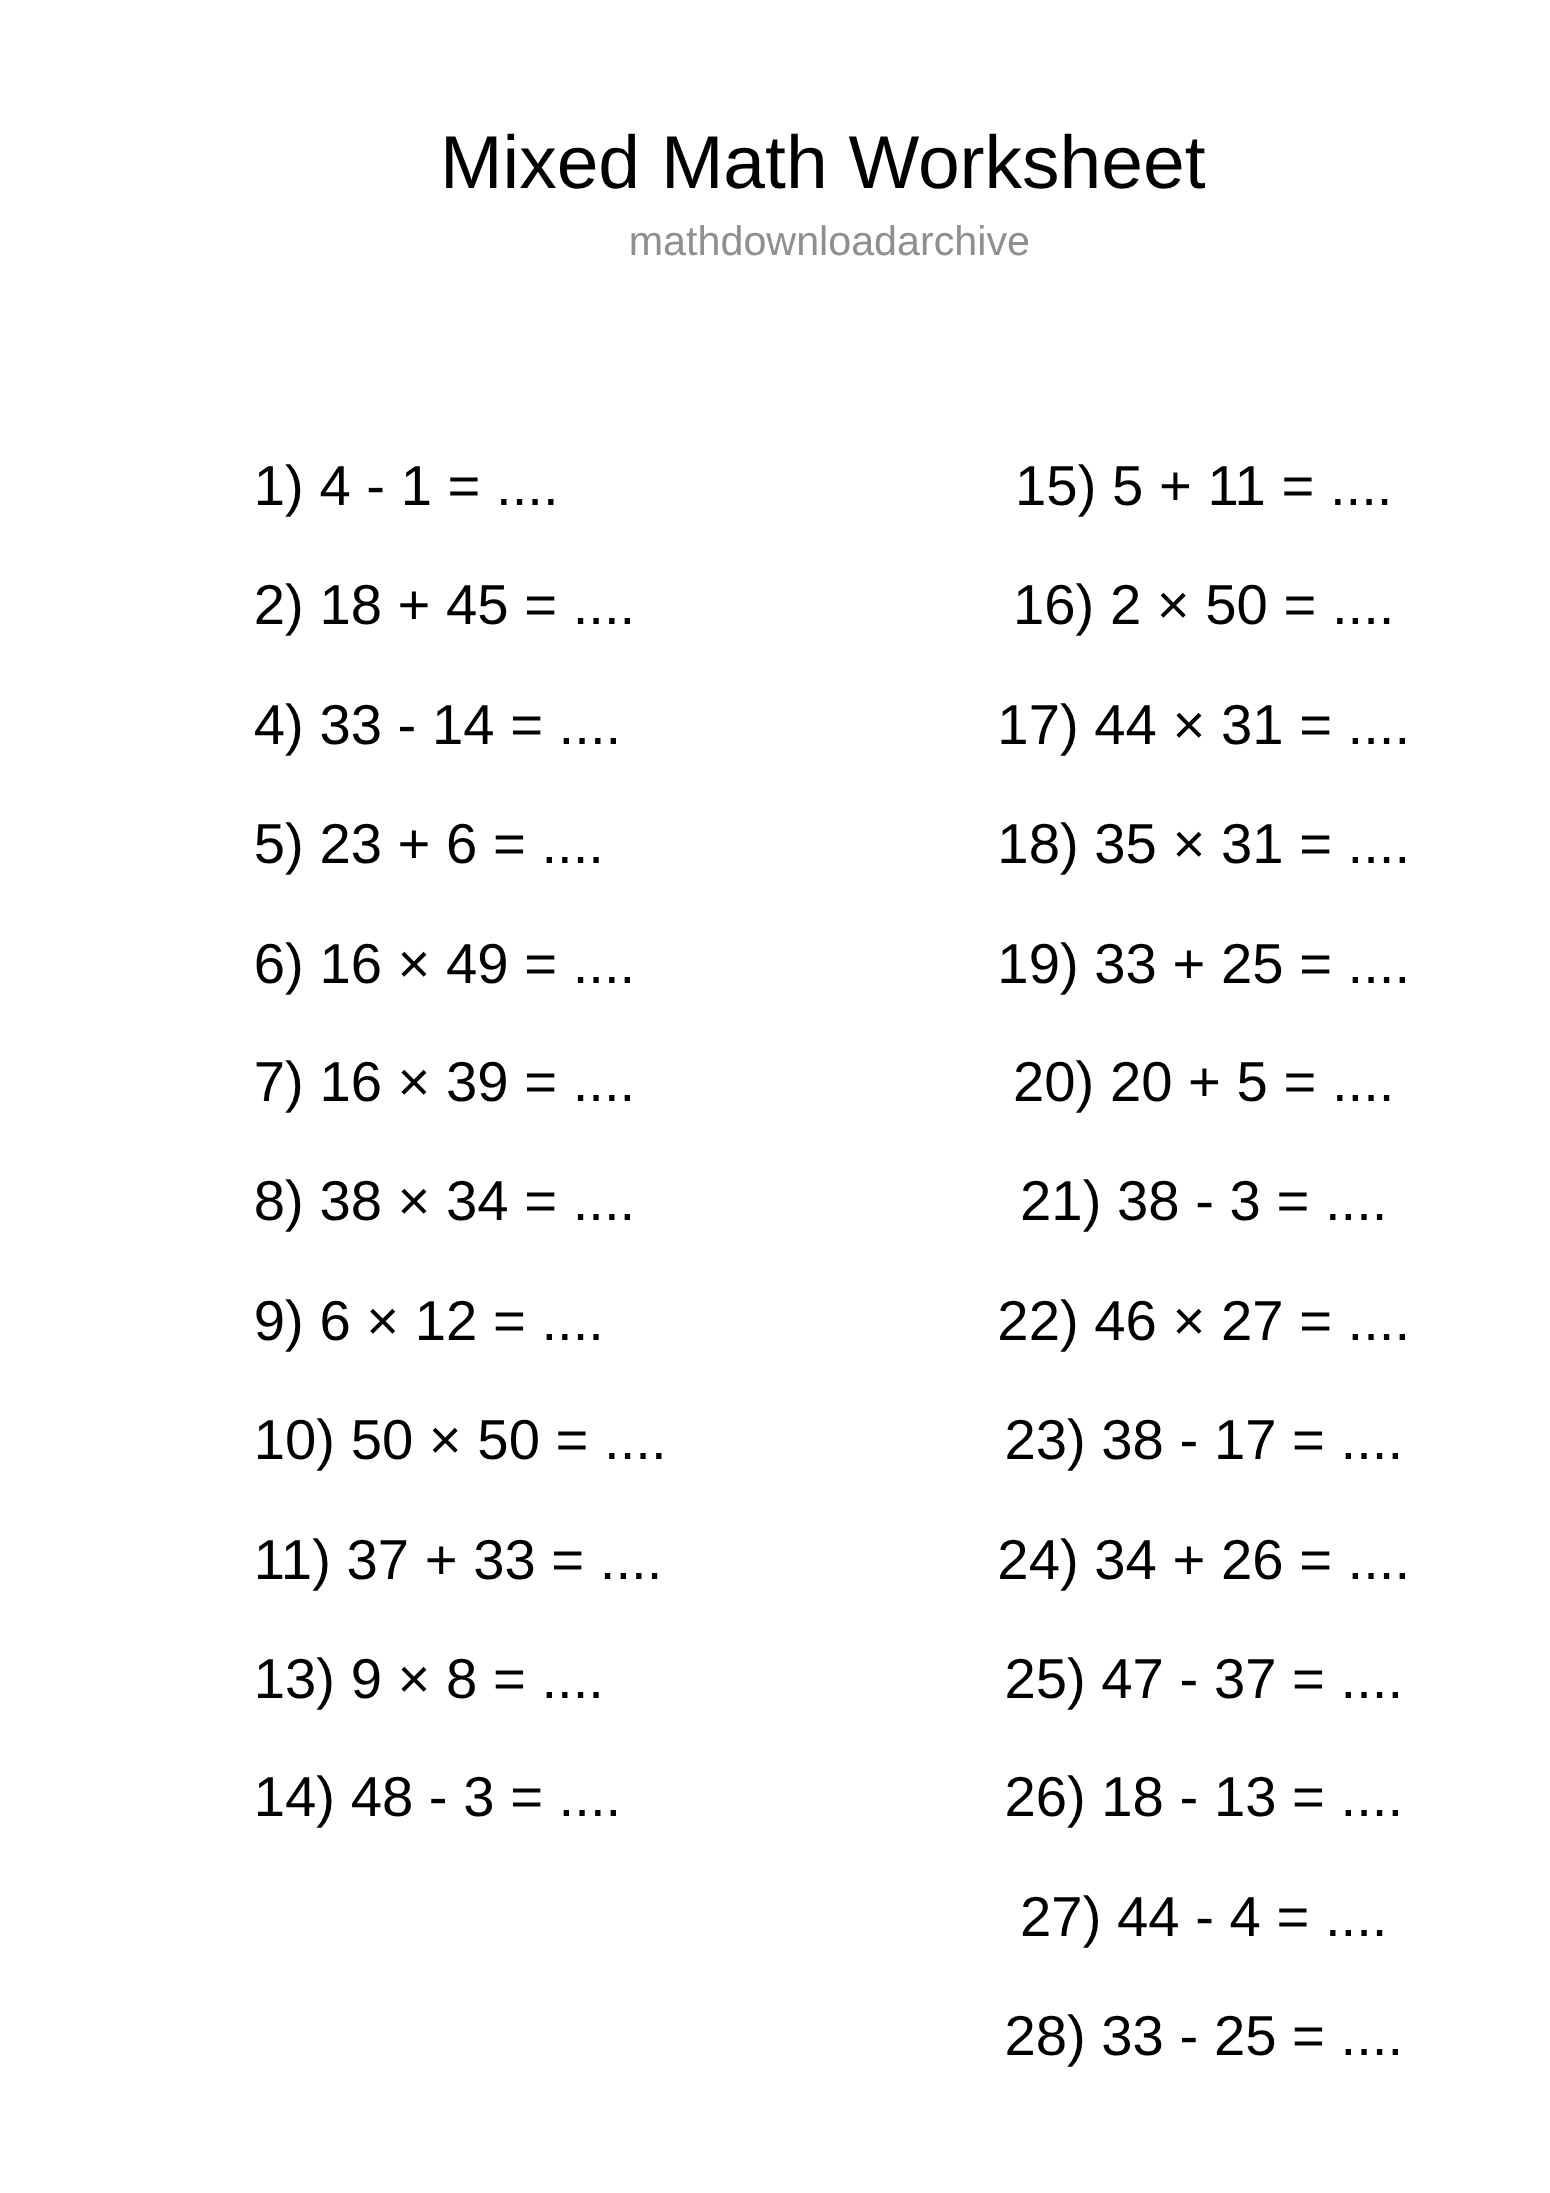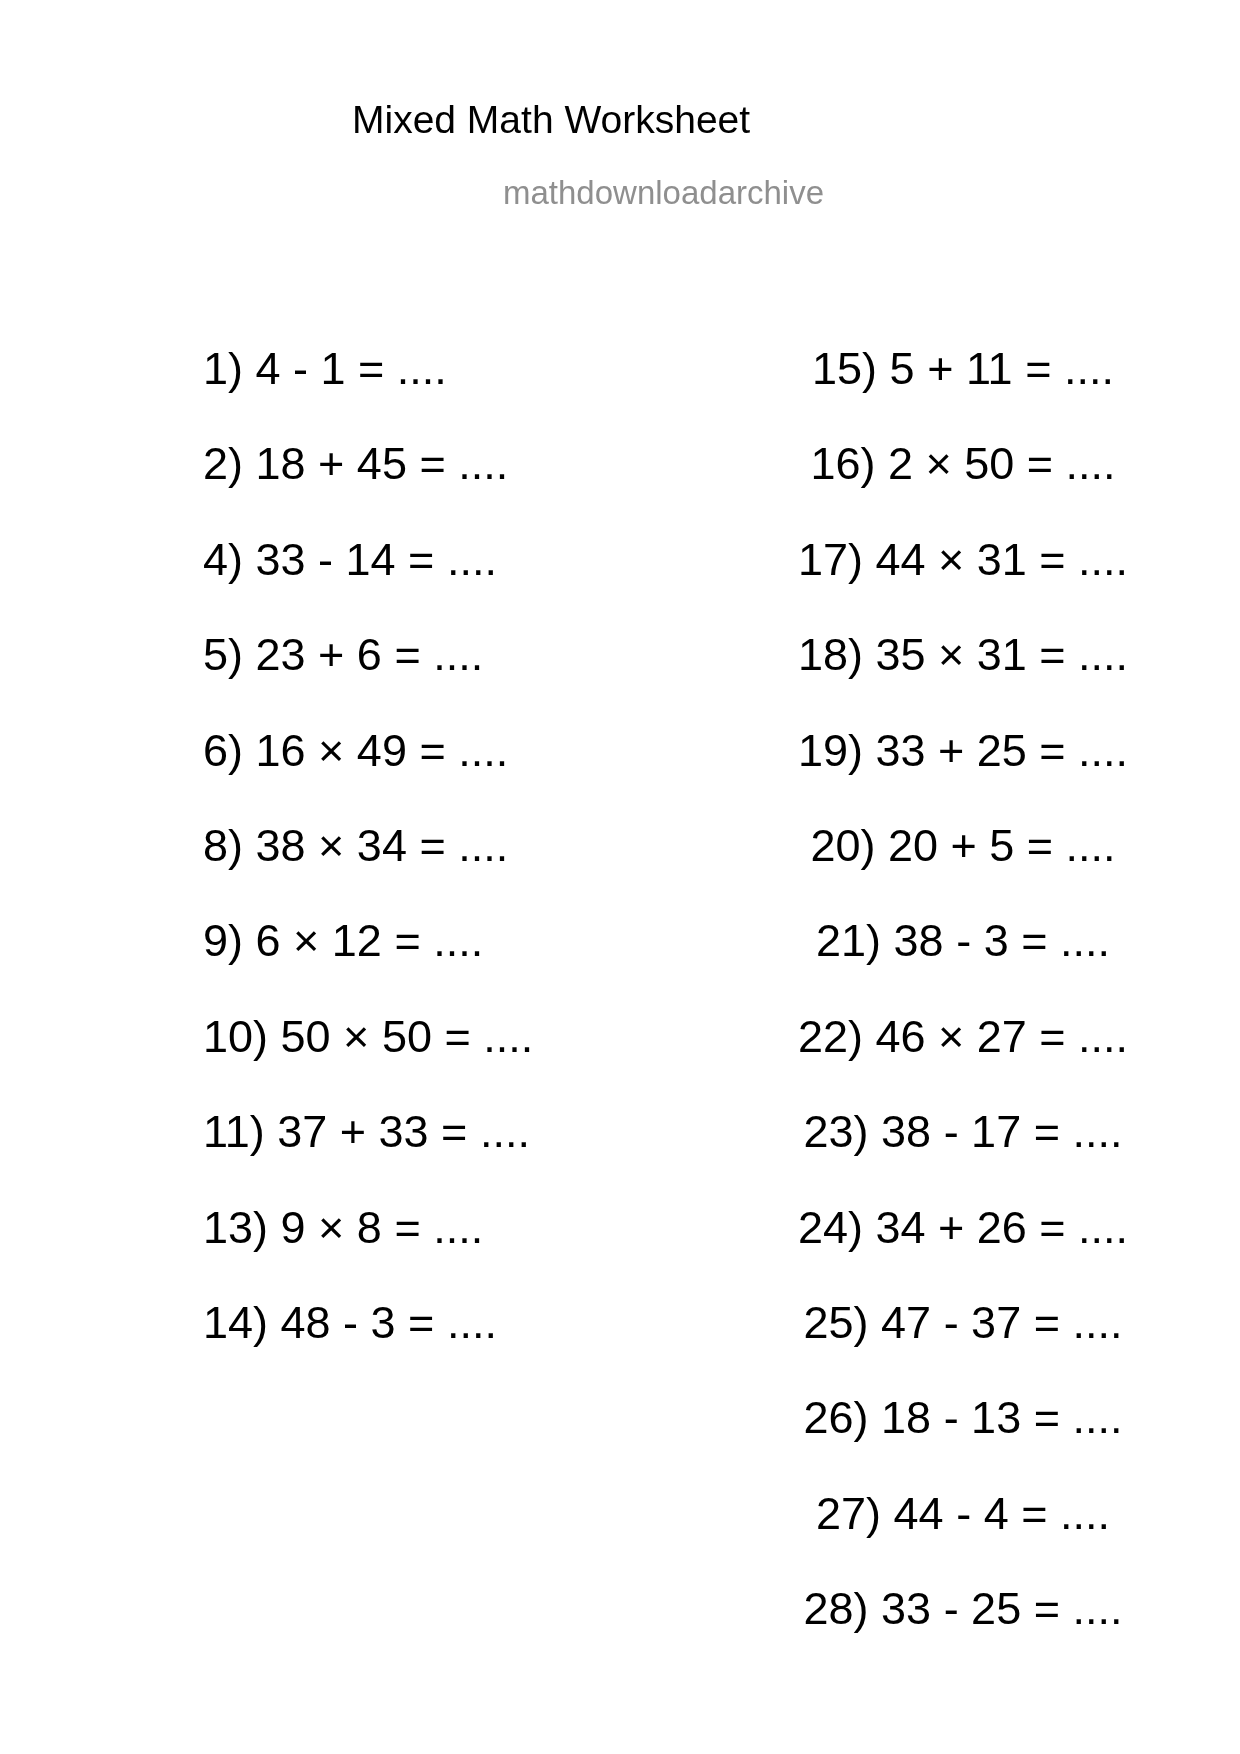--- a/index.html
+++ b/index.html
@@ -13,39 +13,39 @@
   }
   .page {
     position: absolute;
     inset: 0;
     background: #ffffff;
   }
   .title {
     position: absolute;
     left: 352px;
     top: 100px;
-    font-size: 39px;
+    font-size: 60px;
     font-weight: 400;
     line-height: 1;
     color: #000000;
     white-space: nowrap;
   }
   .subtitle {
     position: absolute;
     left: 503px;
     top: 176px;
     font-size: 33px;
     font-weight: 400;
     line-height: 1;
     color: #8f8f8f;
     white-space: nowrap;
   }
   .col {
     position: absolute;
-    top: 346px;
+    top: 366px;
     width: 520px;
   }
   .col-left  { left: 203px; }
   .col-right { left: 703px; text-align: center; }
   .row {
     height: 95.4px;
     font-size: 45px;
     line-height: 1;
     color: #000000;
     white-space: nowrap;
@@ -57,20 +57,21 @@
 <div class="page">
   <h1 class="title">Mixed Math Worksheet</h1>
   <div class="subtitle">mathdownloadarchive</div>
 
   <div class="col col-left" id="col-left">
       <div class="row">1) 4 - 1 = ....</div>
       <div class="row">2) 18 + 45 = ....</div>
       <div class="row">4) 33 - 14 = ....</div>
       <div class="row">5) 23 + 6 = ....</div>
       <div class="row">6) 16 × 49 = ....</div>
+      <div class="row">7) 16 × 39 = ....</div>
       <div class="row">8) 38 × 34 = ....</div>
       <div class="row">9) 6 × 12 = ....</div>
       <div class="row">10) 50 × 50 = ....</div>
       <div class="row">11) 37 + 33 = ....</div>
       <div class="row">13) 9 × 8 = ....</div>
       <div class="row">14) 48 - 3 = ....</div>
     </div>
   <div class="col col-right" id="col-right">
       <div class="row">15) 5 + 11 = ....</div>
       <div class="row">16) 2 × 50 = ....</div>

